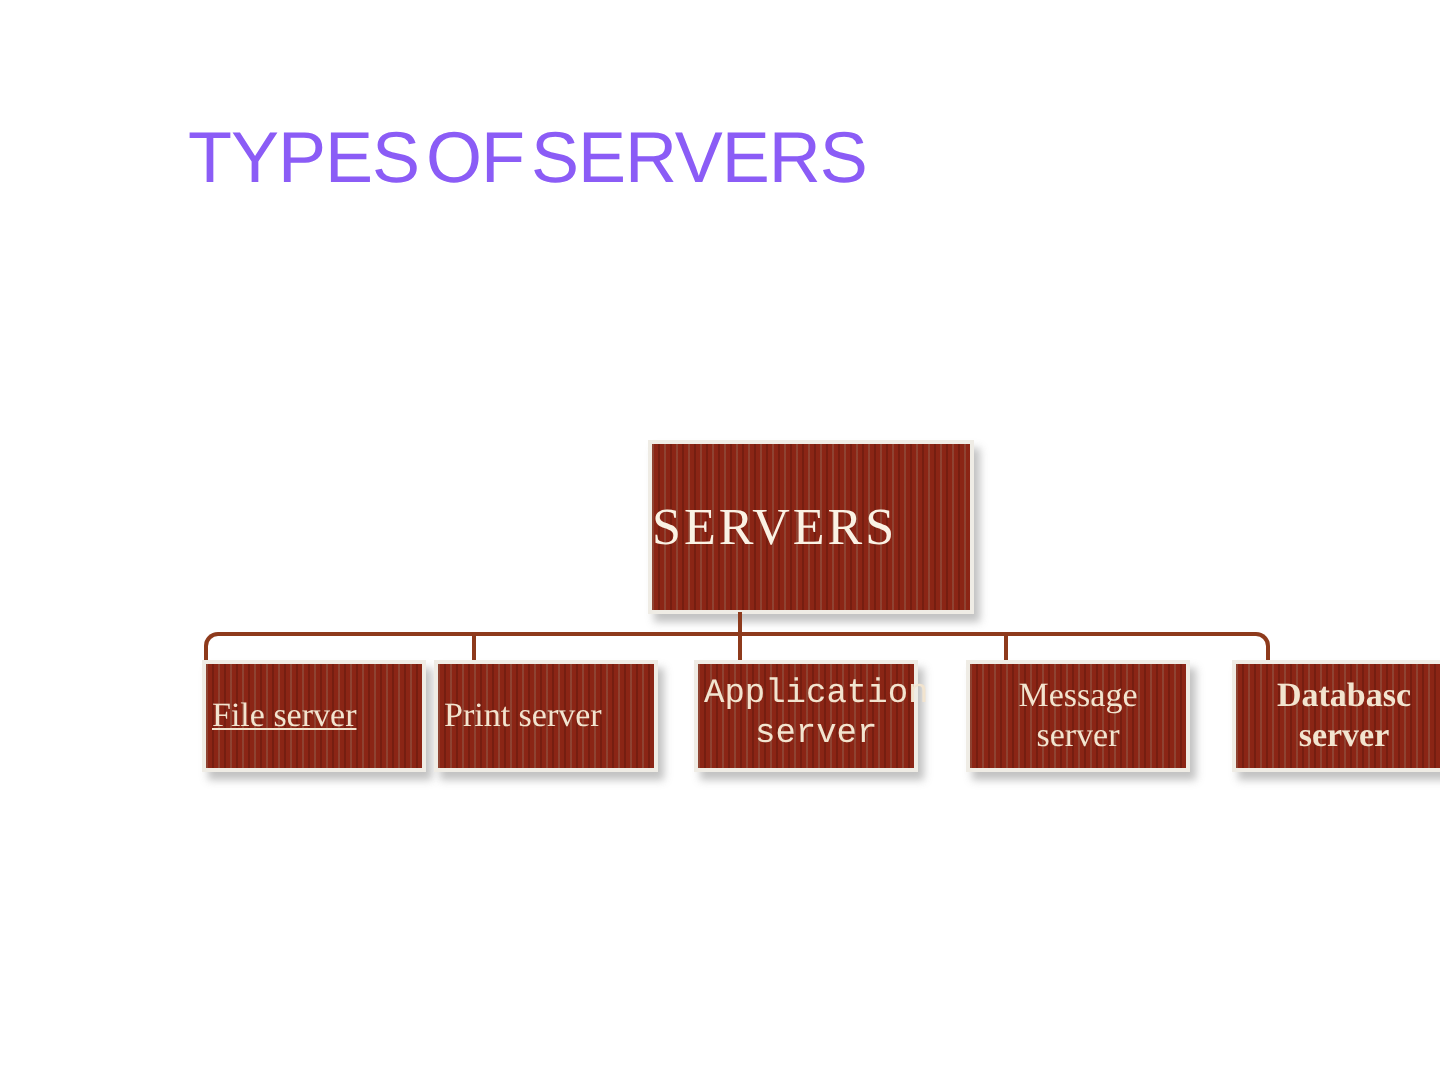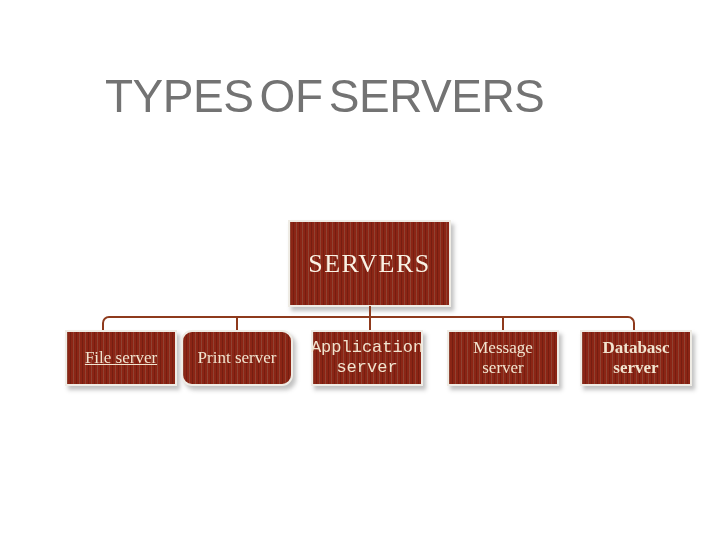--- a/index.html
+++ b/index.html
@@ -14,65 +14,65 @@
   .slide {
     position: relative;
     width: 720px;
     height: 540px;
     background: #ffffff;
   }
   .title {
     position: absolute;
     left: 94px;
     top: 58px;
-    margin: 11px;
+    margin: 0;
     font-family: "Liberation Sans", sans-serif;
-    font-size: 46px;
+    font-size: 36px;
     font-weight: 400;
     letter-spacing: -0.5px;
     word-spacing: -6px;
-    color: #737373;
+    color: #8b5cf6;
     white-space: nowrap;
   }
   
   .box {
     position: absolute;
     box-sizing: border-box;
     background-color: #8b2515;
     background-image:
       repeating-linear-gradient(90deg, rgba(244,214,183,0.20) 0px, rgba(244,214,183,0.20) 1px, rgba(0,0,0,0) 1px, rgba(0,0,0,0) 6px),
       repeating-linear-gradient(90deg, rgba(40,5,0,0.22) 3px, rgba(40,5,0,0.22) 4px, rgba(0,0,0,0) 4px, rgba(0,0,0,0) 6px);
     border: 2px solid #efece5;
     box-shadow: 3px 4px 4px rgba(120,120,120,0.45);
     display: flex;
     align-items: center;
-    justify-content: center;
     text-align: center;
     font-family: "Liberation Serif", serif;
+    margin-left: 36px;
   }
   .box.root {
     left: 288px;
     top: 220px;
     width: 163px;
     height: 87px;
     font-size: 26px;
     letter-spacing: 1.5px;
     color: #faf2e4;
   }
   .box.child {
     top: 330px;
     width: 112px;
     height: 56px;
     font-size: 17px;
     line-height: 1.18;
     color: #f2e4cf;
     padding: 0 3px;
   }
   .c0 { left: 65px; text-decoration: underline; }
-  .c1 { left: 181px; border-radius: 11px; }
+  .c1 { left: 181px; }
   .c2 { left: 311px; font-family: Liberation Mono, monospace; }
   .c3 { left: 447px; }
   .c4 { left: 580px; font-weight: bold; }
   
   .stub {
     position: absolute;
     left: 369px;
     top: 306px;
     width: 2px;
     height: 11px;

